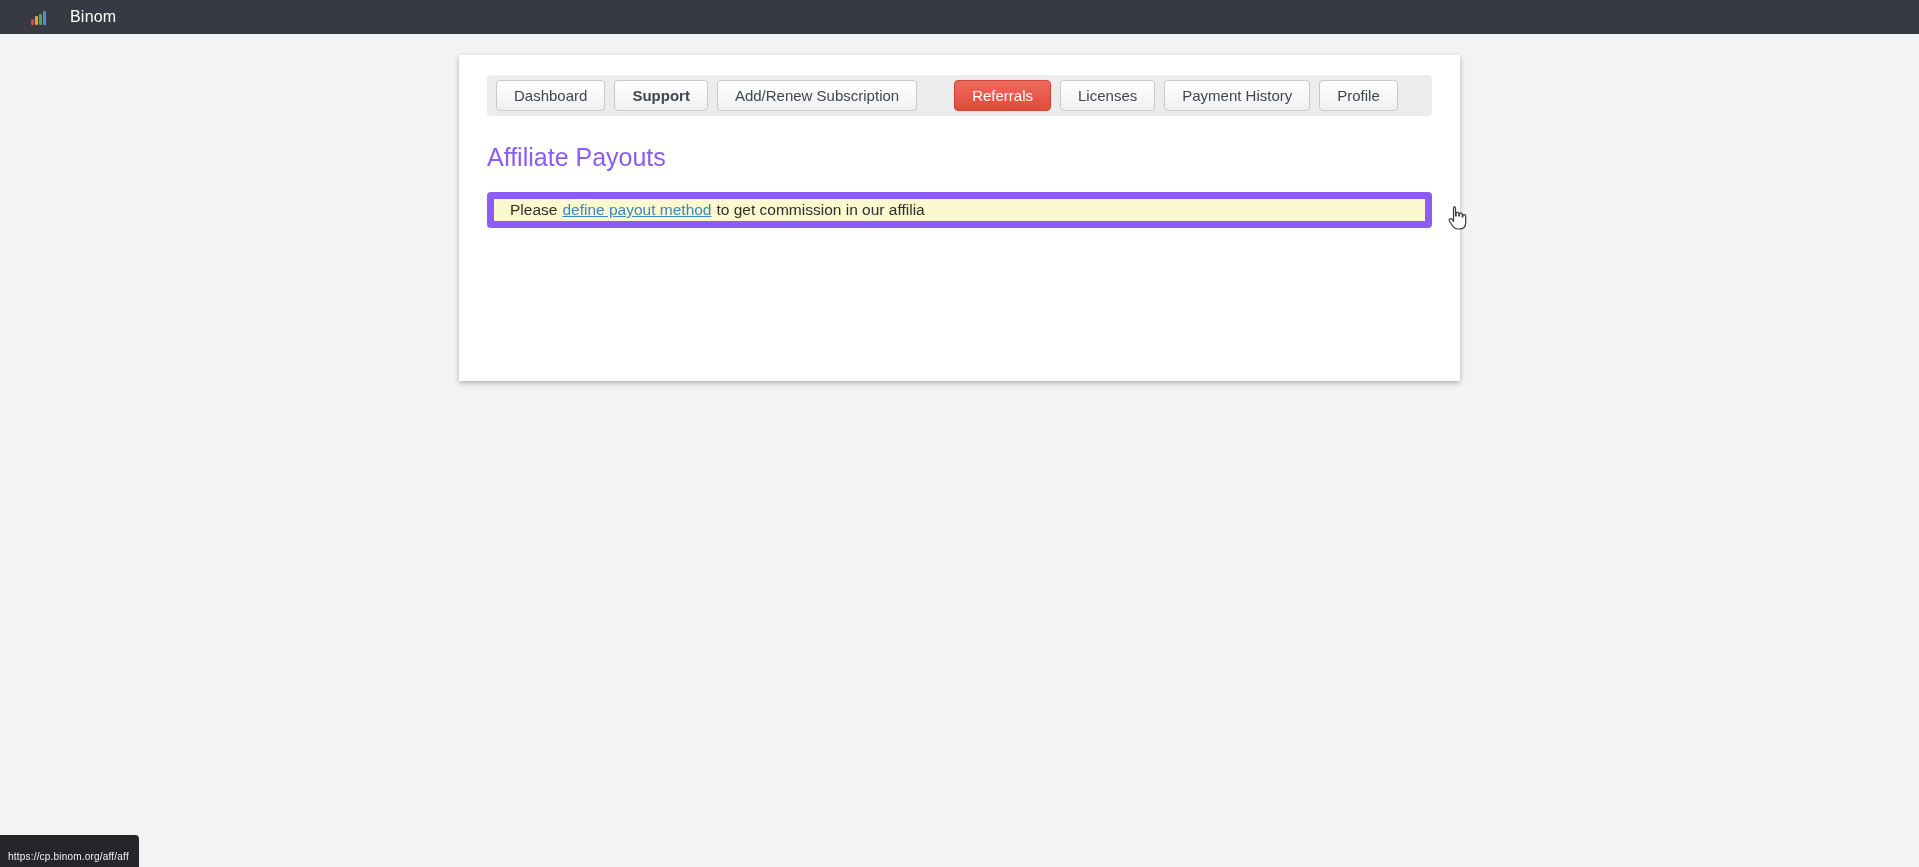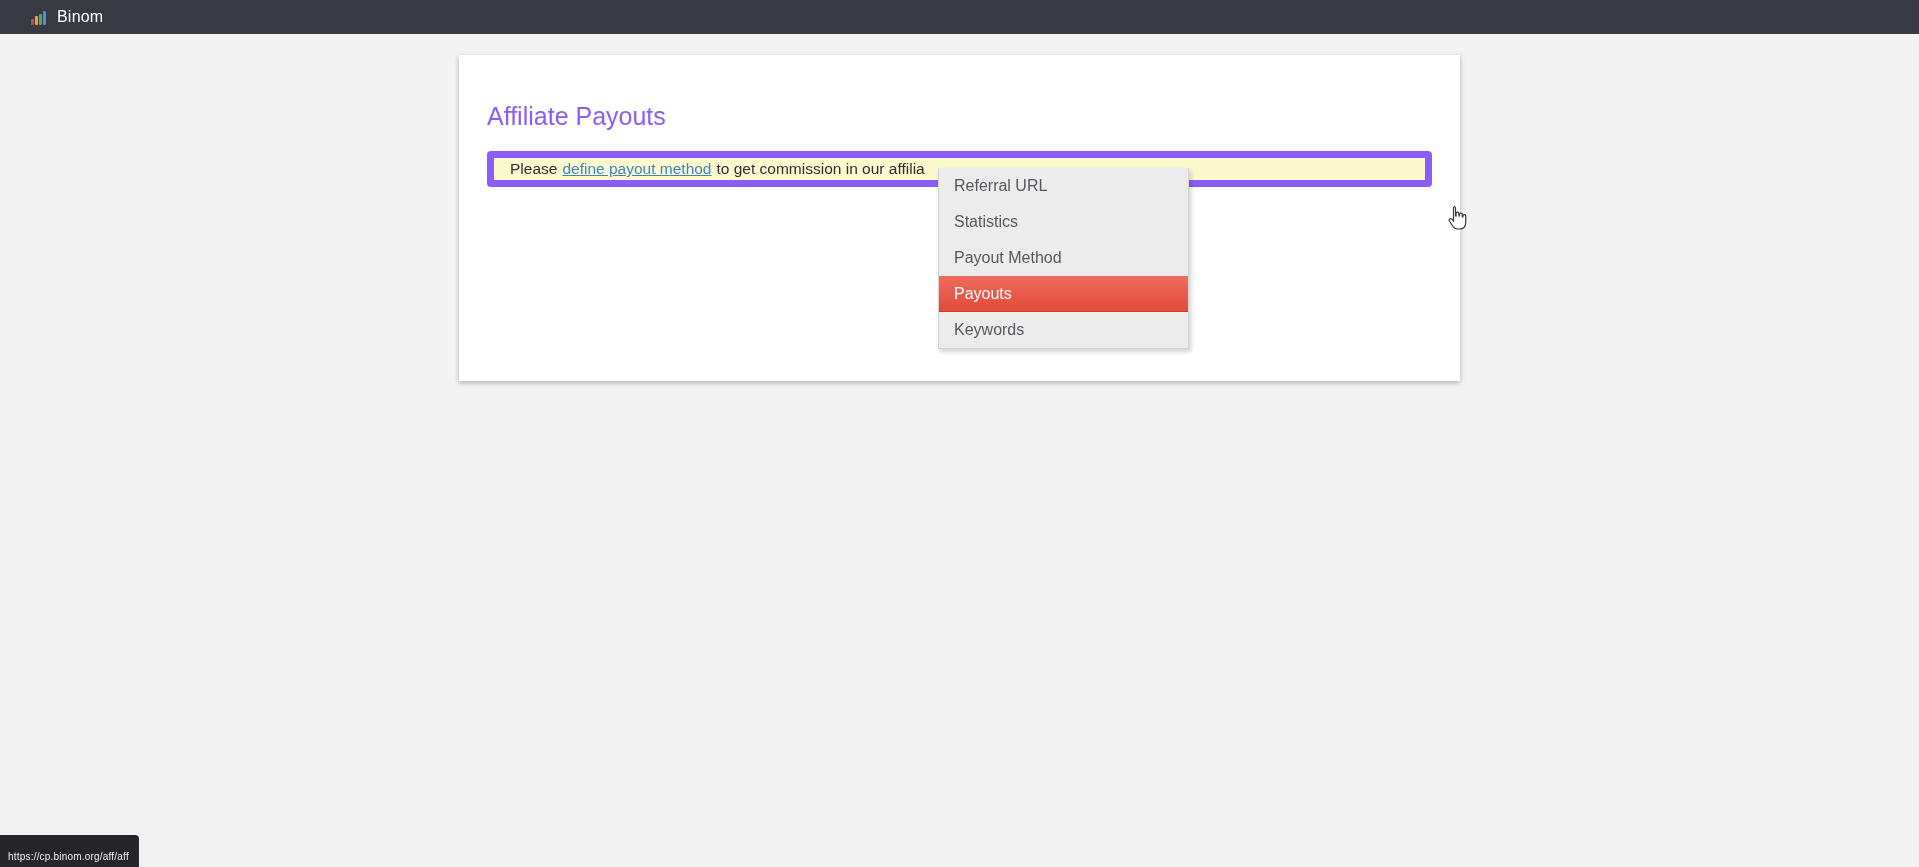--- a/index.html
+++ b/index.html
@@ -7,21 +7,21 @@
     width: 1919px; height: 867px;
     font-family: "Liberation Sans", sans-serif;
     background: #f3f3f3;
     overflow: hidden;
     position: relative;
   }
   
   .topbar {
     height: 34px; background: #373a43;
     display: flex; align-items: center;
-    padding-left: 31px; gap: 9px;
+    padding-left: 31px; gap: 22px;
   }
   .topbar .brand {
     color: #ffffff; font-size: 16px; font-weight: 500; letter-spacing: .2px;
   }
   .logo-icon { width: 17px; height: 15px; display: flex; align-items: flex-end; gap: 1px; }
   .logo-icon i { display: block; width: 3px; border-radius: 1px; }
   .logo-icon .b1 { height: 6px;  background: #d9453c; }
   .logo-icon .b2 { height: 9px;  background: #e8a33d; }
   .logo-icon .b3 { height: 11px; background: #58a55c; }
   .logo-icon .b4 { height: 14px; background: #4d90d9; }
@@ -111,37 +111,39 @@
       <i class="b2"></i>
       <i class="b3"></i>
       <i class="b4"></i>
   </span>
   <span class="brand">Binom</span>
 </div>
 
 <div class="card">
 
 
+  <div class="navbar">
+    <button class="nav-btn">Dashboard</button>
+    <button class="nav-btn bold">Support</button>
+    <button class="nav-btn wide">Add/Renew Subscription</button>
+    <button class="nav-btn active">Referrals</button>
+    <button class="nav-btn">Licenses</button>
+    <button class="nav-btn">Payment History</button>
+    <button class="nav-btn">Profile</button>
+  </div>
 
   <h1 class="page-title">Affiliate Payouts</h1>
 
   <div class="notice">
     <span>Please</span>
     <a>define payout method</a>
     <span>to get commission in our affilia</span>
   </div>
 
 
-  <div class="dropdown">
-    <div class="item">Referral URL</div>
-    <div class="item">Statistics</div>
-    <div class="item">Payout Method</div>
-    <div class="item active">Payouts</div>
-    <div class="item">Keywords</div>
-  </div>
 
   <svg class="cursor" viewBox="0 0 24 26">
     <path d="M9 1.5c.9 0 1.5.7 1.5 1.5v8h.6V8.6c0-.8.6-1.4 1.4-1.4s1.4.6 1.4 1.4V11h.6V9.6c0-.8.6-1.4 1.4-1.4s1.4.6 1.4 1.4V12h.6v-.9c0-.8.6-1.4 1.4-1.4s1.4.6 1.4 1.4v6.4c0 4-2.6 6.5-6.5 6.5h-1.4c-2.5 0-4-1-5-2.7l-3.4-5.3c-.5-.7-.3-1.6.4-2.1.7-.5 1.5-.3 2.1.3l1.6 1.9V3c0-.8.6-1.5 1.5-1.5z" fill="#ffffff" stroke="#3a3a3a" stroke-width="1.2"></path>
   </svg>
 
 </div>
 
 <div class="status-tooltip">https://cp.binom.org/aff/aff</div>
 
 </body></html>

